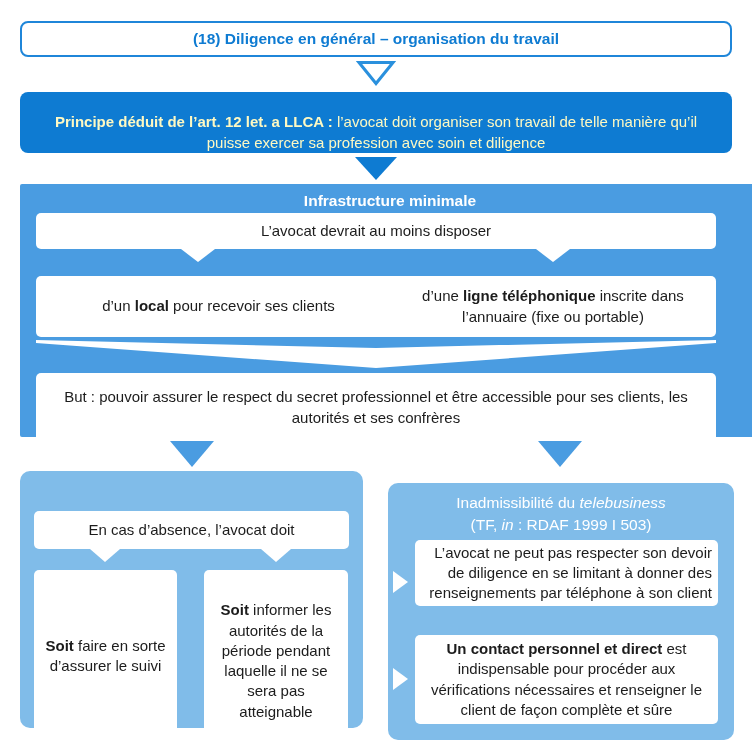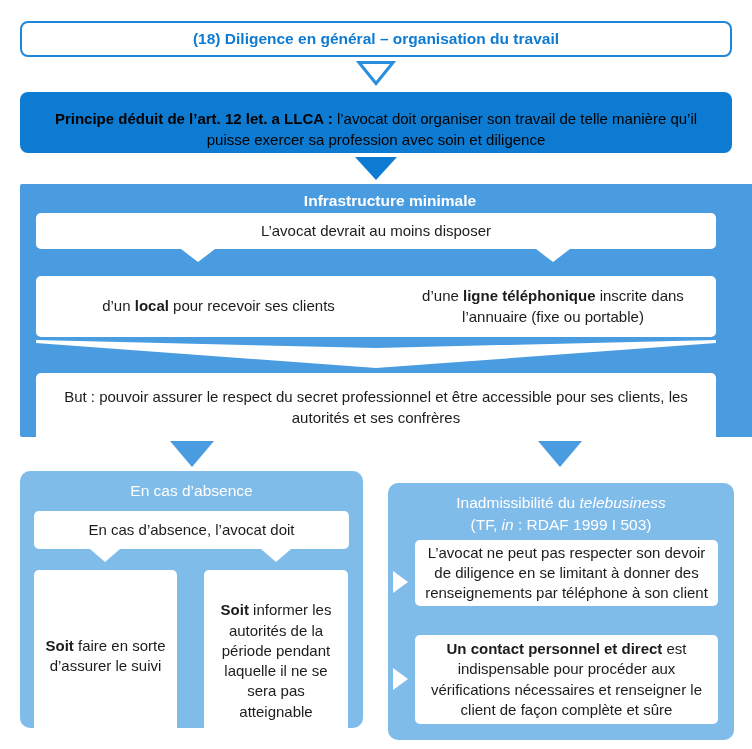--- a/index.html
+++ b/index.html
@@ -21,22 +21,22 @@
   
   .arrow-hollow { position:absolute; left:356px; top:60px; width:40px; height:26px; }
   .arrow-solid { position:absolute; clip-path:polygon(0 0,100% 0,50% 100%); }
   .arrow-dark  { left:355px; top:157px; width:42px; height:23px; background:var(--dark-blue,#0e7bd2); }
   .arrow-mid-left  { left:170px; top:441px; width:44px; height:26px; background:var(--medium-blue,#4a9ce1); }
   .arrow-mid-right { left:538px; top:441px; width:44px; height:26px; background:var(--medium-blue,#4a9ce1); }
 
   
   .principle-box {
     position:absolute; left:20px; top:92px; width:712px; height:61px; box-sizing:border-box;
-    background:var(--dark-blue,#0e7bd2); border-radius:8px; color:#000000;
-    display:flex; align-items:flex-start; justify-content:center; padding:16px 30px;
+    background:var(--dark-blue,#0e7bd2); border-radius:8px; color:#fef9c3;
+    display:flex; align-items:flex-end; justify-content:center; padding:0 30px;
     font-size:15px; line-height:1.4;
   }
   .principle-box .inner { text-align:center; }
 
   
   .wbox {
     position:absolute; background:#fff; border-radius:5px; color:#1c1c1c;
     font-size:15px; line-height:1.35; text-align:center; box-sizing:border-box;
     display:flex; align-items:center; justify-content:center;
   }
@@ -65,21 +65,21 @@
     background:var(--light-blue,#80bce9);
   }
   .col-left { left:20px; width:343px; }
   .col-right { left:388px; width:346px;margin-top:12px; }
   .col-title { position:absolute; top:9px; left:0; width:100%; text-align:center;
     color:#fff; font-size:15.5px; line-height:1.4; }
   .absence-intro { left:14px; top:40px; width:315px; height:38px; }
   .absence-opt1 { left:14px;  top:99px; width:143px; height:172px; padding:0 6px; }
   .absence-opt2 { left:184px; top:99px; width:144px; height:182px; padding:0 6px; }
 
-  .tele-box1 { left:27px; top:57px;  width:303px; height:66px; padding:16px 6px; }
+  .tele-box1 { left:27px; top:57px;  width:303px; height:66px; padding:16px 6px;text-align:right; }
   .tele-box2 { left:27px; top:152px; width:303px; height:89px; padding:0 6px; }
   .pointer {
     position:absolute; left:5px; width:15px; height:22px; background:#fff;
     clip-path:polygon(0 0,100% 50%,0 100%);
   }
   .pointer-1 { top:88px; }
   .pointer-2 { top:185px; }
 </style>
 </head>
 <body>
@@ -129,21 +129,20 @@
 
     <div class="wbox infra-goal">
       <span>But : pouvoir assurer le respect du secret professionnel et être accessible pour ses clients, les autorités et ses confrères</span>
     </div>
   </div>
 
   <div class="arrow-solid arrow-mid-left"></div>
   <div class="arrow-solid arrow-mid-right"></div>
 
   <div class="col col-left">
-    <div class="col-title">En cas d’absence</div>
 
     <div class="wbox absence-intro">
       <span>En cas d’absence, l’avocat doit</span>
       <div class="tail tail-sm" style="left:56px;"></div>
       <div class="tail tail-sm" style="left:227px;"></div>
     </div>
 
     <div class="wbox absence-opt1">
       <div>
         <span class="b">Soit</span><span> faire en sorte d’assurer le suivi</span>

